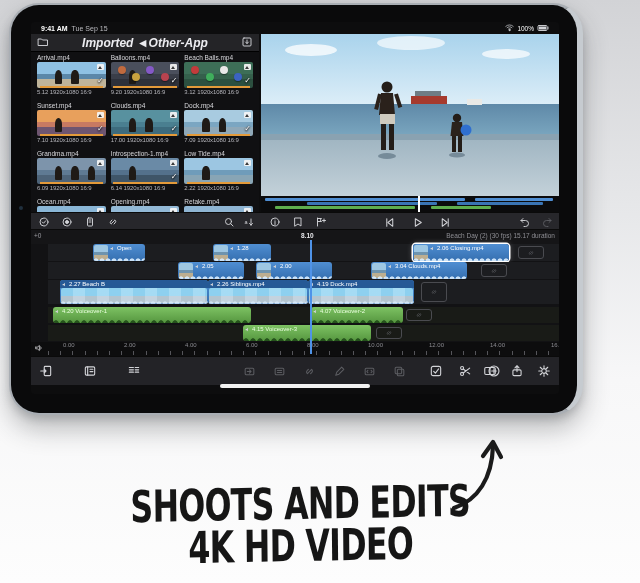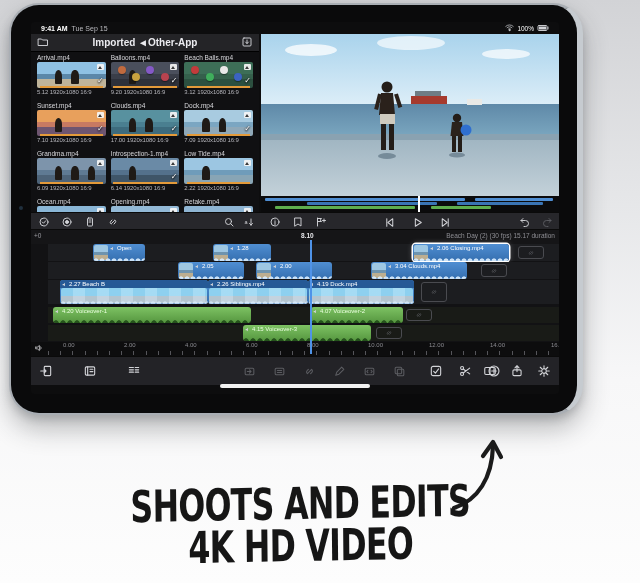--- a/index.html
+++ b/index.html
@@ -19,21 +19,21 @@
   .statusbar{position:absolute;left:0;top:0;width:528px;height:12px;display:flex;
     justify-content:space-between;align-items:center;padding:0 10px;box-sizing:border-box;
     font-size:7px;color:#fff;z-index:5;}
   .statusbar .sb-time{font-weight:700;}
   .statusbar .sb-date{color:#b9b9be;margin-left:4px;font-weight:400;}
   .sb-right{display:flex;align-items:center;gap:3px;}
 
   
   .lib-header{position:absolute;left:0;top:12px;width:228px;height:18px;background:#242427;
     border-bottom:1px solid #000;display:flex;align-items:center;padding:0 6px;box-sizing:border-box;gap:4px;}
-  .lib-title{flex:1;text-align:center;font-size:10px;font-weight:700;color:#ececf0;white-space:nowrap;overflow:hidden;}
+  .lib-title{flex:1;text-align:center;font-size:12px;font-weight:700;color:#ececf0;white-space:nowrap;overflow:hidden;font-style:italic;}
   .lib-grid{position:absolute;left:0;top:30px;width:228px;height:160px;background:#101012;
     display:grid;grid-template-columns:repeat(3,1fr);grid-auto-rows:44px;gap:4px 5px;
     padding:2px 6px;box-sizing:border-box;overflow:hidden;}
   .cell{position:relative;min-width:0;}
   .cname{font-size:6.5px;color:#d8d8dc;white-space:nowrap;overflow:hidden;text-overflow:ellipsis;height:8px;line-height:8px;}
   .thumb{position:relative;height:26px;border-radius:2px;overflow:hidden;}
   .fig{position:absolute;background:#1f1a16;border-radius:45% 45% 12% 12%;}
   .ball{position:absolute;border-radius:50%;width:8px;height:8px;box-shadow:0 1px 1px rgba(0,0,0,.4);}
   .corner{position:absolute;right:2px;top:2px;width:7px;height:6px;background:rgba(245,245,245,.92);border-radius:1px;}
   .corner:after{content:"";position:absolute;left:1px;bottom:1px;border-left:2.5px solid transparent;

